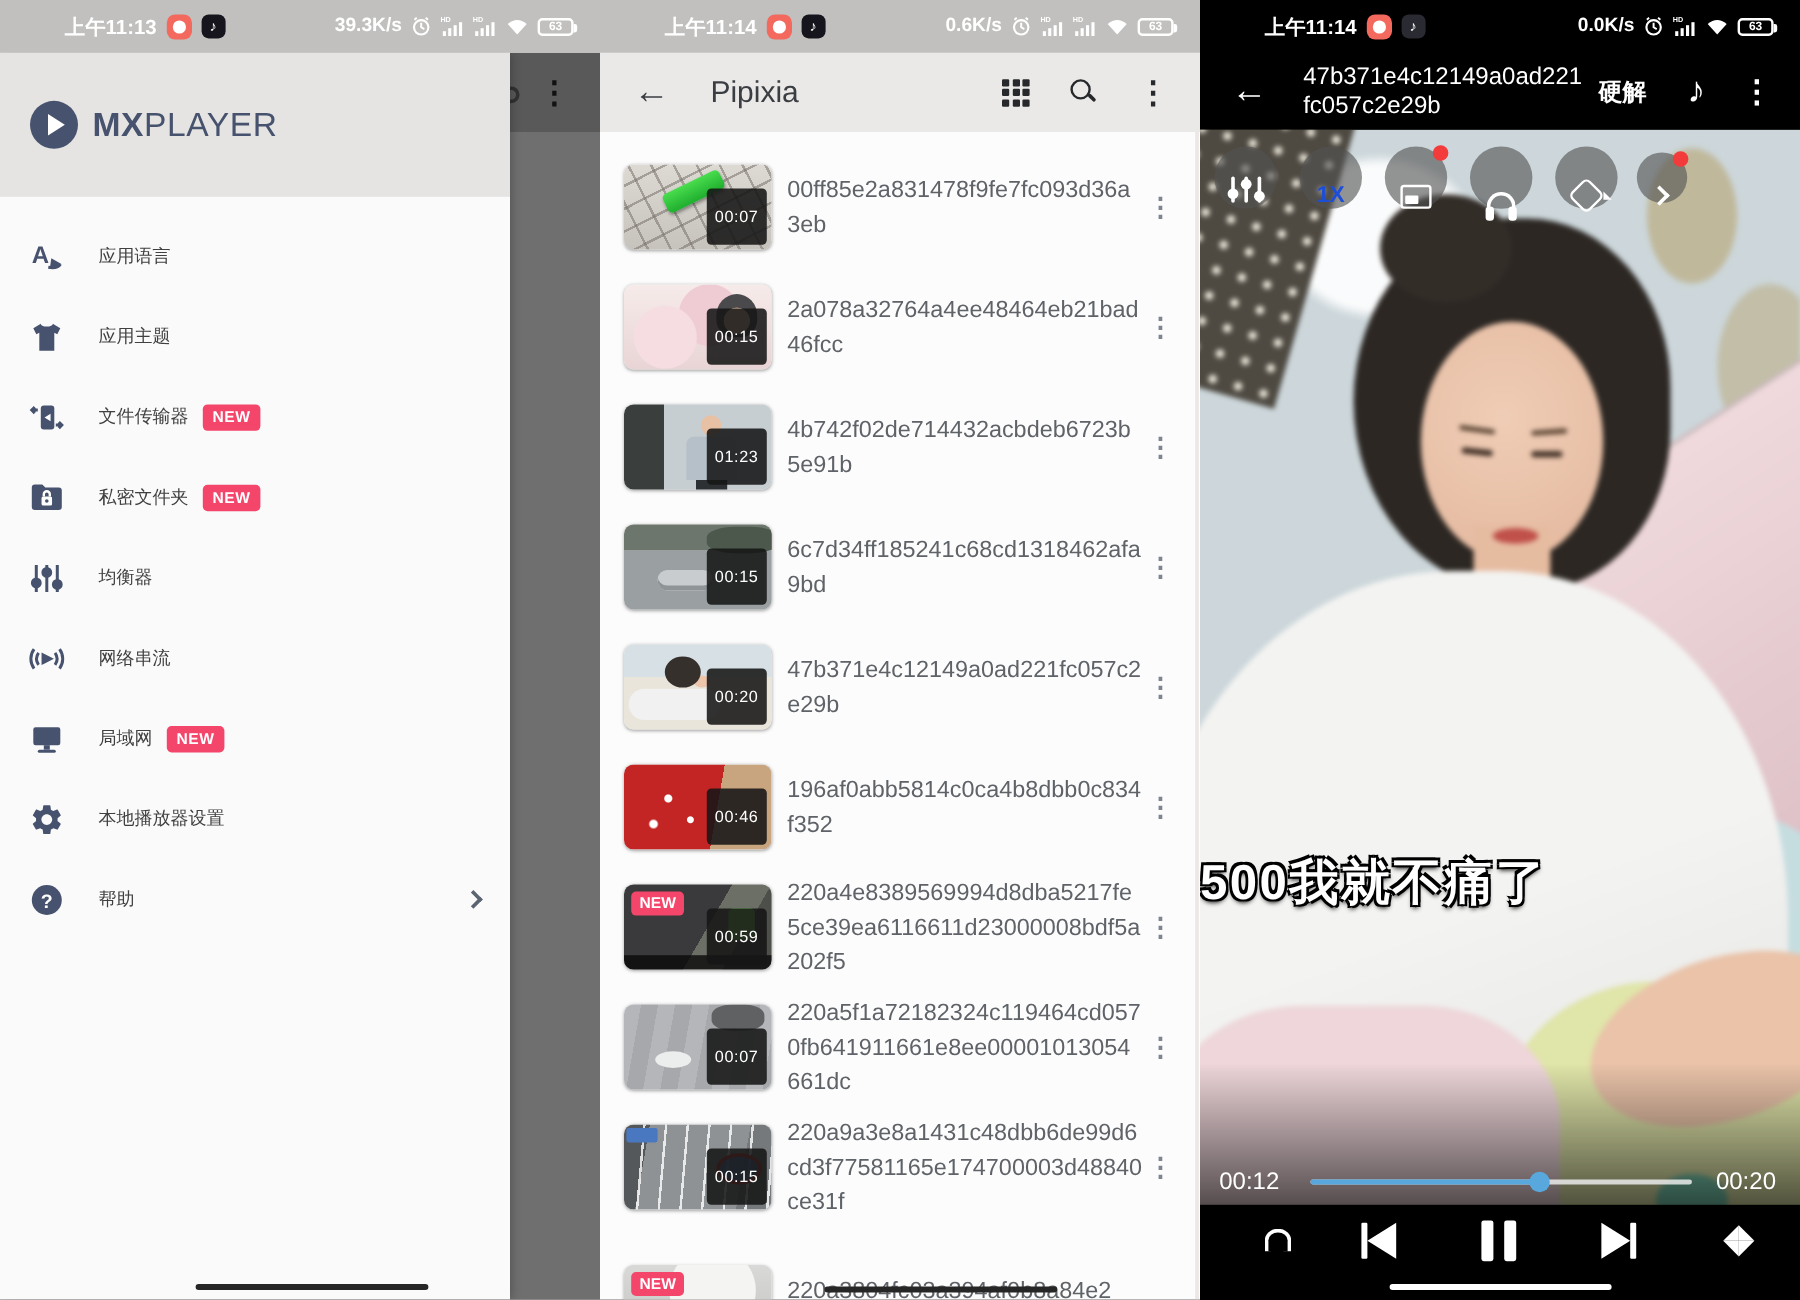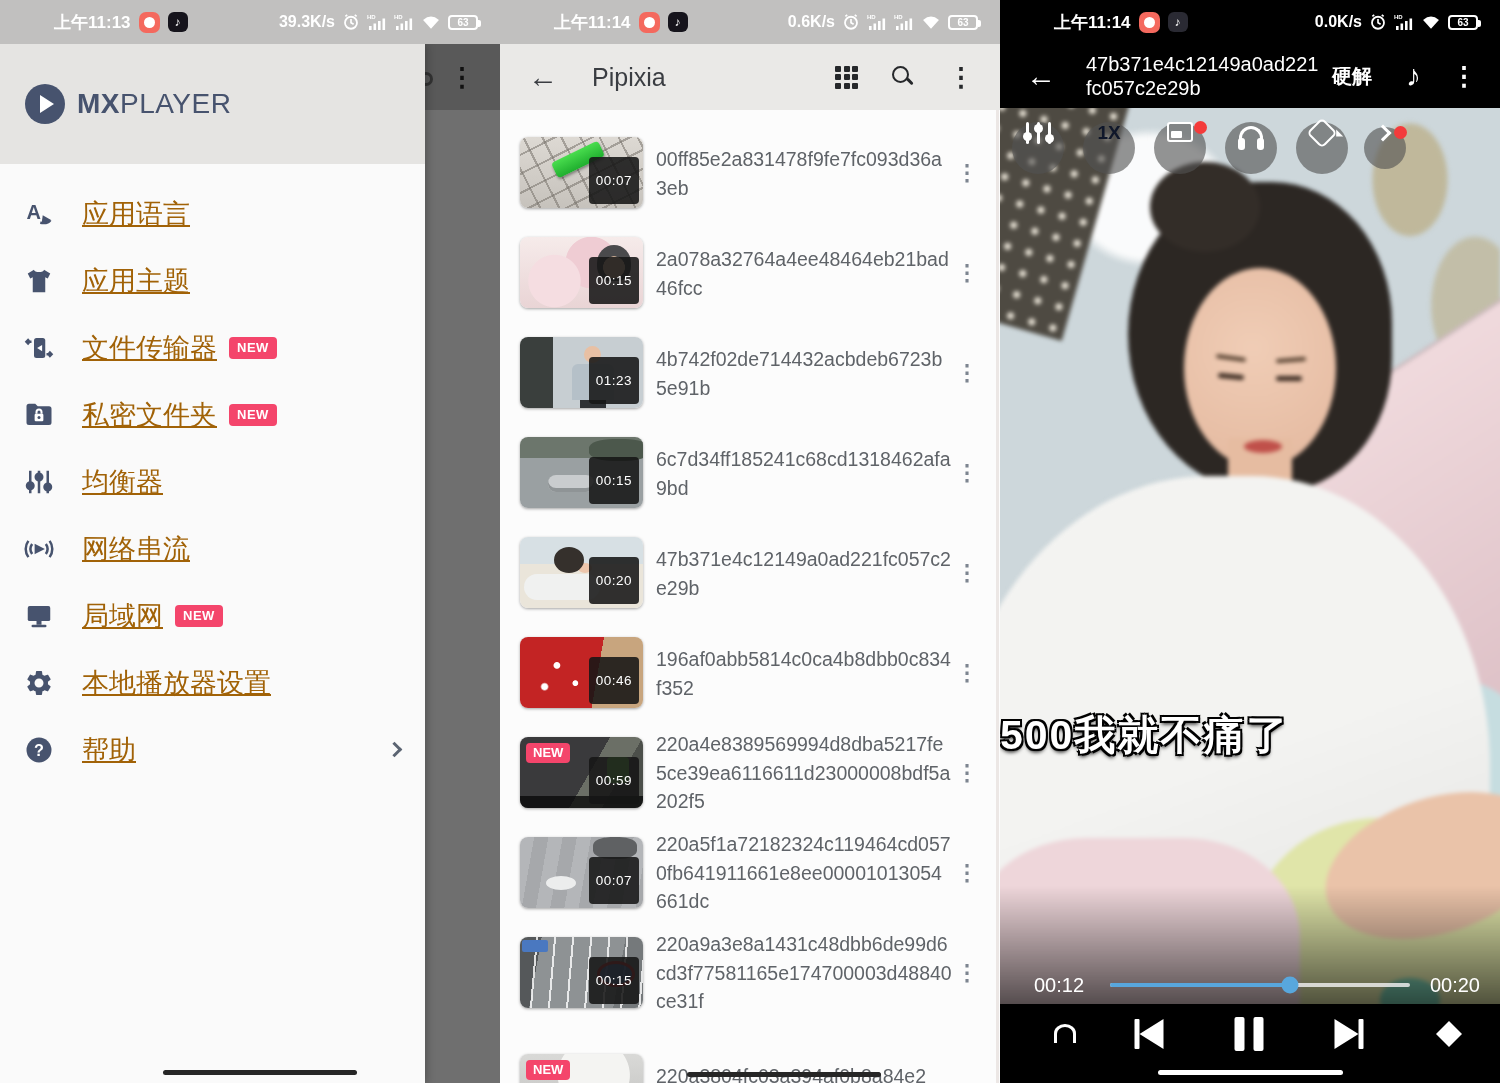--- a/index.html
+++ b/index.html
@@ -39,21 +39,21 @@
   .logo-circle { width:40px; height:40px; border-radius:50%; background:#47536e;
     display:flex; align-items:center; justify-content:center; }
   .logo-circle .tri { width:0; height:0; border-left:14px solid #fff;
     border-top:9px solid transparent; border-bottom:9px solid transparent; margin-left:4px; }
   .logo-text { margin-left:12px; font-size:28px; color:#47536e; letter-spacing:.5px; }
   .logo-text b { font-weight:700; }
   .logo-text span { font-weight:300; }
   .drawer-items { padding-top:16px; }
   .ditem { height:67px; display:flex; align-items:center; padding:0 25px 0 22px; cursor:pointer; }
   .dicon { width:34px; height:34px; display:flex; align-items:center; justify-content:center; }
-  .dlabel { margin-left:26px; font-size:27px; color:#a16207;text-decoration:underline; }
+  .dlabel { margin-left:26px; font-size:15px; color:#404040; }
   .badge-new { margin-left:12px; background:#f4456b; color:#fff; font-size:13px;
     font-weight:700; padding:3px 8px 4px; border-radius:4px; letter-spacing:.5px; }
   .ditem .spacer { flex:1; }
   .chev { width:11px; height:11px; border-top:3px solid #5b6472; border-right:3px solid #5b6472;
     transform:rotate(45deg); }
 
   
   .dim-strip { position:absolute; left:425px; top:44px; width:75px; bottom:0;
     background:#6f6f6f; z-index:5; }
   .dim-toolbar { height:66px; background:#595959; position:relative; }
@@ -187,22 +187,22 @@
   .pillow-y { left:250px; top:710px; width:310px; height:280px; background:#e0e5a9; border-radius:42%; }
   .pillow-y::after { content:""; position:absolute; left:130px; top:160px; width:60px; height:44px;
       background:#63c9b4; border-radius:50%; opacity:.8; }
   .blanket-p { left:-30px; top:730px; width:330px; height:280px; background:#eed6da; border-radius:35%; }
   .arm { left:322px; top:690px; width:230px; height:135px; background:#eac3a9;
       border-radius:50%; transform:rotate(-18deg); }
 
   
   .qrow { position:absolute; top:14px; left:0; right:0; z-index:30; }
   .qbtn { position:absolute; width:52px; height:52px; border-radius:50%;
-    background:rgba(82,82,82,.62); display:flex; align-items:flex-start; justify-content:center;
-    color:#0f172a; cursor:pointer; }
+    background:rgba(82,82,82,.62); display:flex; align-items:flex-end; justify-content:center;
+    color:#1d4ed8; cursor:pointer; }
   .qbtn.small { width:42px; height:42px; top:5px; }
   .qdot { position:absolute; width:13px; height:13px; border-radius:50%; background:#f43b3b;
     top:-1px; right:-1px; }
   .q1x { font-size:19px; font-weight:700; }
   .pip-icon { width:26px; height:20px; border:2.5px solid #fff; border-radius:3px; position:relative; }
   .pip-icon::after { content:""; position:absolute; left:2px; bottom:2px; width:11px; height:7px;
     background:#fff; border-radius:1px; }
   .hp-icon { width:24px; height:18px; border:3px solid #fff; border-bottom:none;
     border-radius:12px 12px 0 0; position:relative; top:4px; }
   .hp-icon::before,.hp-icon::after { content:""; position:absolute; bottom:-6px; width:7px;
@@ -226,21 +226,21 @@
   .subtitle { position:absolute; left:0; right:0; top:600px; text-align:left; z-index:25;
     color:#fff; font-size:41px; font-weight:700; letter-spacing:2px;
     text-shadow:-2px -2px 0 #000, 2px -2px 0 #000, -2px 2px 0 #000, 2px 2px 0 #000, 0 3px 4px #000; }
 
   .vfade { position:absolute; left:0; right:0; bottom:0; height:120px; z-index:20;
     background:linear-gradient(rgba(0,0,0,0),rgba(0,0,0,.65)); }
 
   
   .seekrow { position:absolute; left:0; right:0; top:966px; height:38px; z-index:45;
     display:flex; align-items:center; color:#fff; font-size:20px; }
-  .seek-elapsed { margin-left:34px; width:64px; }
+  .seek-elapsed { margin-left:16px; width:64px; }
   .track { position:relative; flex:1; height:4px; background:rgba(235,235,235,.85);
     border-radius:2px; margin:0 12px; cursor:pointer; }
   .track-fill { position:absolute; left:0; top:0; bottom:0; background:#58a7dd; border-radius:2px; }
   .track-thumb { position:absolute; top:50%; width:17px; height:17px; border-radius:50%;
     background:#58a7dd; transform:translate(-50%,-50%); }
   .seek-total { margin-right:20px; width:58px; text-align:right; }
 
   .ctrlrow { position:absolute; left:0; right:0; top:1004px; height:60px; background:#000;
     z-index:44; }
   .ctrl { position:absolute; top:50%; transform:translate(-50%,-50%); color:#fff; cursor:pointer; }

